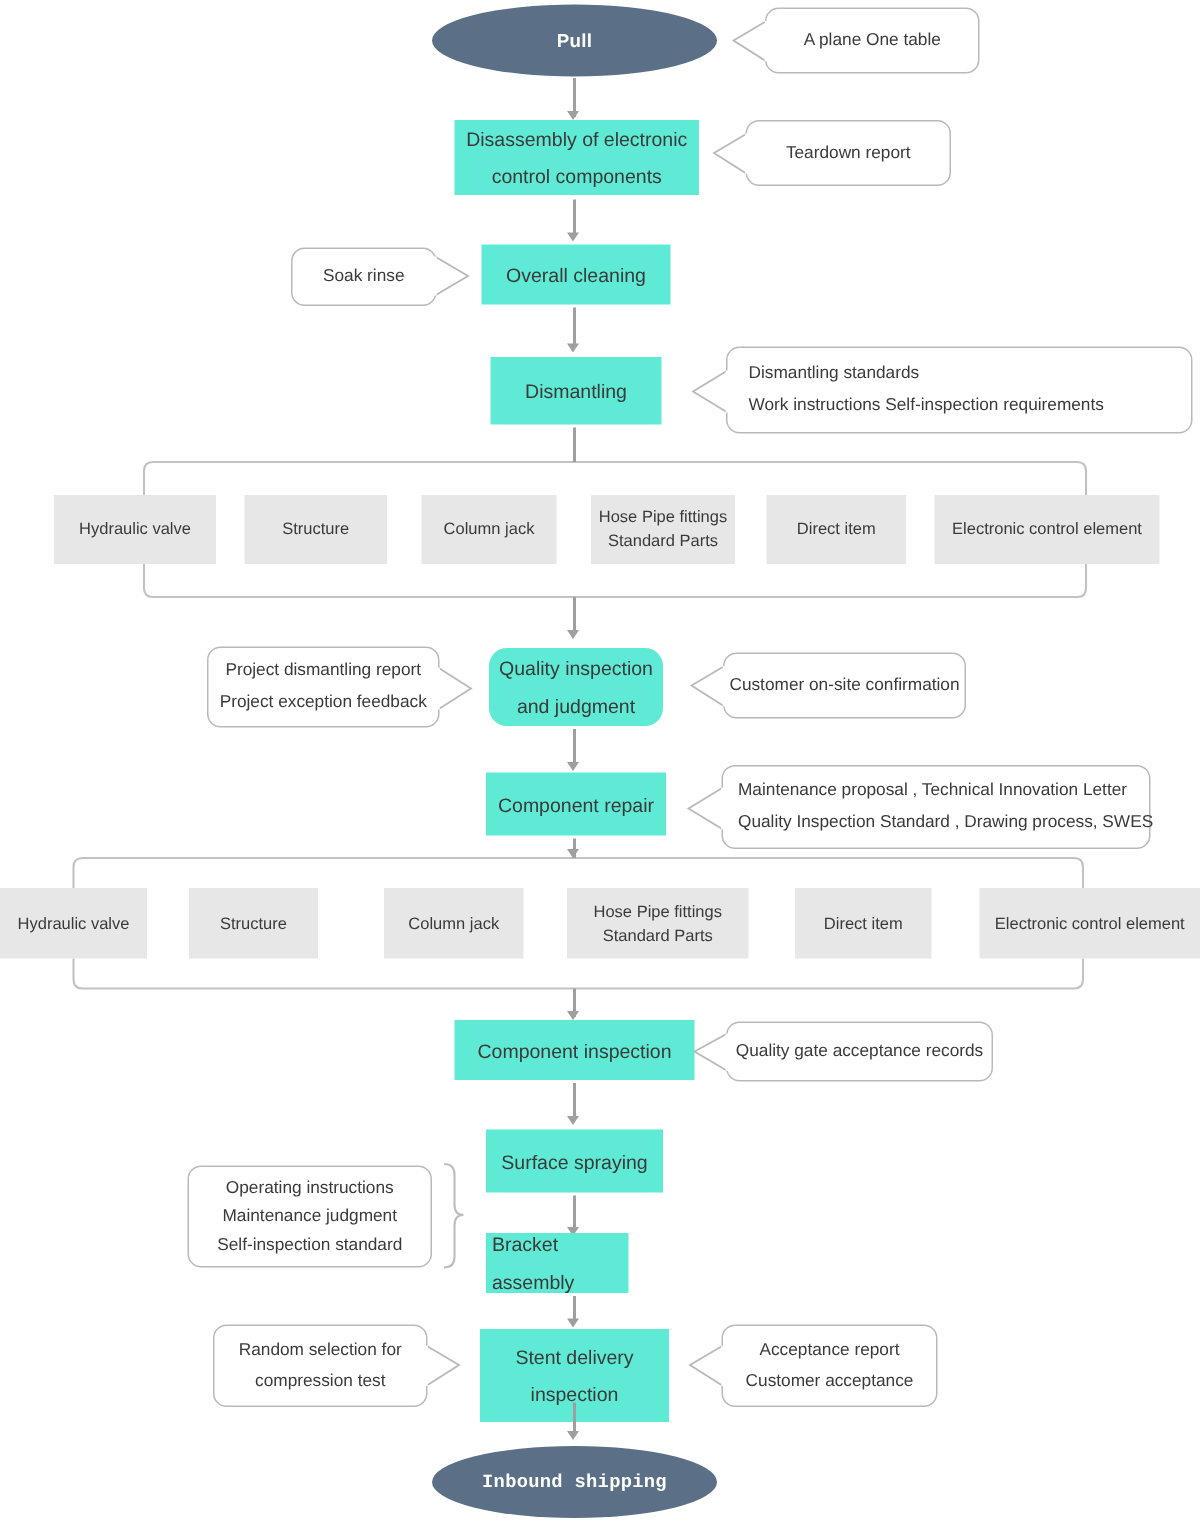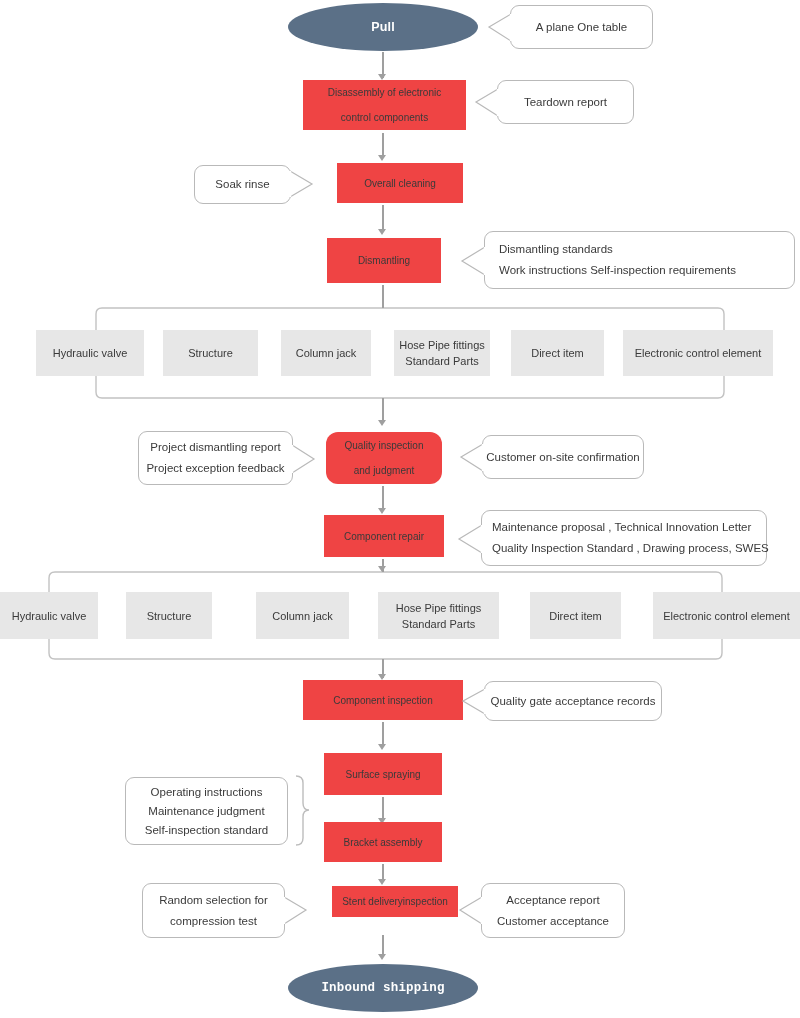--- a/index.html
+++ b/index.html
@@ -23,23 +23,23 @@
     color:#ffffff;
     font-size:12.5px;
     font-weight:bold;
     display:flex;align-items:center;justify-content:center;
     text-align:right;
     letter-spacing:.2px;
   }
 
   
   .pbox{
-    background:#ef4444;
+    background:#5eead4;
     color:#3a3a3a;
-    font-size:10px;
+    font-size:13px;
     display:flex;align-items:center;justify-content:center;
     text-align:left;
     line-height:25px;
     padding:0 4px;
   }
   .pbox .two{display:block;}
 
   
   .cbox{
     background:#e7e7e7;
@@ -125,21 +125,21 @@
     <span class="ln">Teardown report</span>
   </div>
   <svg class="tail" style="left:475px;top:88px;width:26px;height:30px;" viewBox="0 0 26 30">
     <path d="M23,1 L1,14 L23,28" fill="#ffffff" stroke="#b9b9b9" stroke-width="1.2"></path>
     <line x1="23" y1="1" x2="23" y2="28" stroke="#ffffff" stroke-width="2.4"></line>
   </svg>
 
   <div class="abs vline" style="left:382px;top:133px;height:24px;"></div>
   <div class="abs arrowhead" style="left:378px;top:155px;"></div>
 
-  <div class="abs pbox" style="left:337px;top:163px;width:126px;height:40px;">
+  <div class="abs pbox" style="left:321px;top:163px;width:126px;height:40px;">
     <span>Overall cleaning</span>
   </div>
 
   <div class="abs callout" style="left:194px;top:165px;width:97px;height:39px;">
     <span class="ln">Soak rinse</span>
   </div>
   <svg class="tail" style="left:288px;top:170px;width:26px;height:30px;" viewBox="0 0 26 30">
     <path d="M2,1 L24,14 L2,27" fill="#ffffff" stroke="#b9b9b9" stroke-width="1.2"></path>
     <line x1="2" y1="1" x2="2" y2="27" stroke="#ffffff" stroke-width="2.4"></line>
   </svg>
@@ -270,28 +270,28 @@
 
   <div class="abs callout" style="left:125px;top:777px;width:163px;height:68px;line-height:19px;">
     <span class="ln">Operating instructions</span>
     <span class="ln">Maintenance judgment</span>
     <span class="ln">Self-inspection standard</span>
   </div>
 
   <div class="abs vline" style="left:382px;top:797px;height:23px;"></div>
   <div class="abs arrowhead" style="left:378px;top:818px;"></div>
 
-  <div class="abs pbox" style="left:324px;top:822px;width:118px;height:40px;">
+  <div class="abs pbox" style="left:324px;top:822px;width:95px;height:40px;">
     <span>Bracket assembly</span>
   </div>
 
   <div class="abs vline" style="left:382px;top:864px;height:18px;"></div>
   <div class="abs arrowhead" style="left:378px;top:879px;"></div>
 
-  <div class="abs pbox" style="left:320px;top:886px;width:126px;height:31px;flex-direction:row;margin-left:12px;">
+  <div class="abs pbox" style="left:320px;top:886px;width:126px;height:62px;flex-direction:column;">
     <span class="two">Stent delivery</span>
     <span class="two">inspection</span>
   </div>
 
   <div class="abs callout" style="left:142px;top:883px;width:143px;height:55px;">
     <span class="ln">Random selection for</span>
     <span class="ln">compression test</span>
   </div>
   <svg class="tail" style="left:282px;top:896px;width:26px;height:30px;" viewBox="0 0 26 30">
     <path d="M2,1 L24,14 L2,28" fill="#ffffff" stroke="#b9b9b9" stroke-width="1.2"></path>

